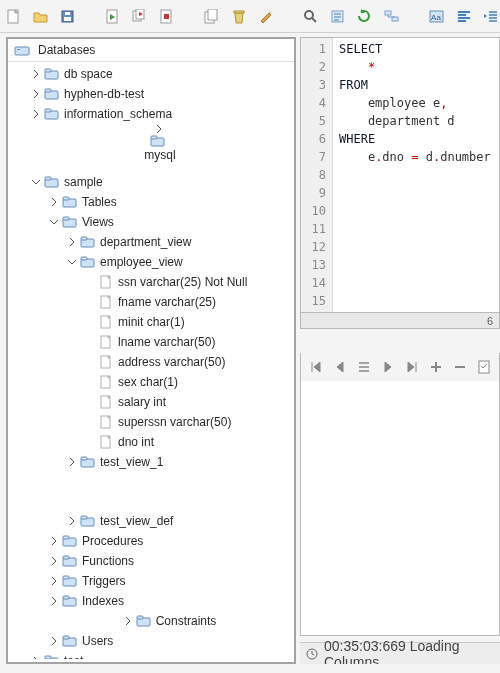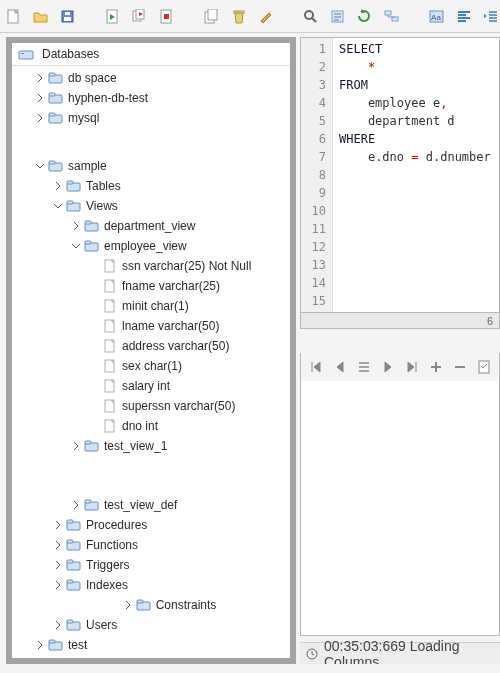--- a/index.html
+++ b/index.html
@@ -38,21 +38,21 @@
   background: #ccc;
   margin: 0 3px;
 }
 .main {
   display: flex;
   height: calc(100% - 38px);
 }
 .left-pane {
   width: 290px;
   background: #fff;
-  border: 6px solid #a3a3a3;
+  border: 2px solid #a3a3a3;
   margin: 4px 2px 4px 6px;
   overflow: hidden;
 }
 .tree-header {
   display: flex;
   align-items: center;
   gap: 4px;
   padding: 4px 6px;
   border-bottom: 1px solid #ddd;
   background: #fff;
@@ -330,20 +330,34 @@
           </span>
           <span class="ico">
             <svg width="16" height="14">
               <rect x="1" y="4" width="13" height="8" rx="1" fill="#cfe3f7" stroke="#6a8eb8"></rect>
               <rect x="1" y="2" width="6" height="3" rx="1" fill="#cfe3f7" stroke="#6a8eb8"></rect>
             </svg>
           </span>
           <span class="lbl">hyphen-db-test</span>
         </div>
         <div class="tree-row" style="padding-left: 22px;">
+          <span class="tw">
+            <svg width="10" height="10">
+              <path d="M3 1l4 4-4 4" fill="none" stroke="#555"></path>
+            </svg>
+          </span>
+          <span class="ico">
+            <svg width="16" height="14">
+              <rect x="1" y="4" width="13" height="8" rx="1" fill="#cfe3f7" stroke="#6a8eb8"></rect>
+              <rect x="1" y="2" width="6" height="3" rx="1" fill="#cfe3f7" stroke="#6a8eb8"></rect>
+            </svg>
+          </span>
+          <span class="lbl">information_schema</span>
+        </div>
+        <div class="tree-row" style="padding-left: 22px; flex-direction: column;">
           <span class="tw">
             <svg width="10" height="10">
               <path d="M3 1l4 4-4 4" fill="none" stroke="#555"></path>
             </svg>
           </span>
           <span class="ico">
             <svg width="16" height="14">
               <rect x="1" y="4" width="13" height="8" rx="1" fill="#cfe3f7" stroke="#6a8eb8"></rect>
               <rect x="1" y="2" width="6" height="3" rx="1" fill="#cfe3f7" stroke="#6a8eb8"></rect>
             </svg>

